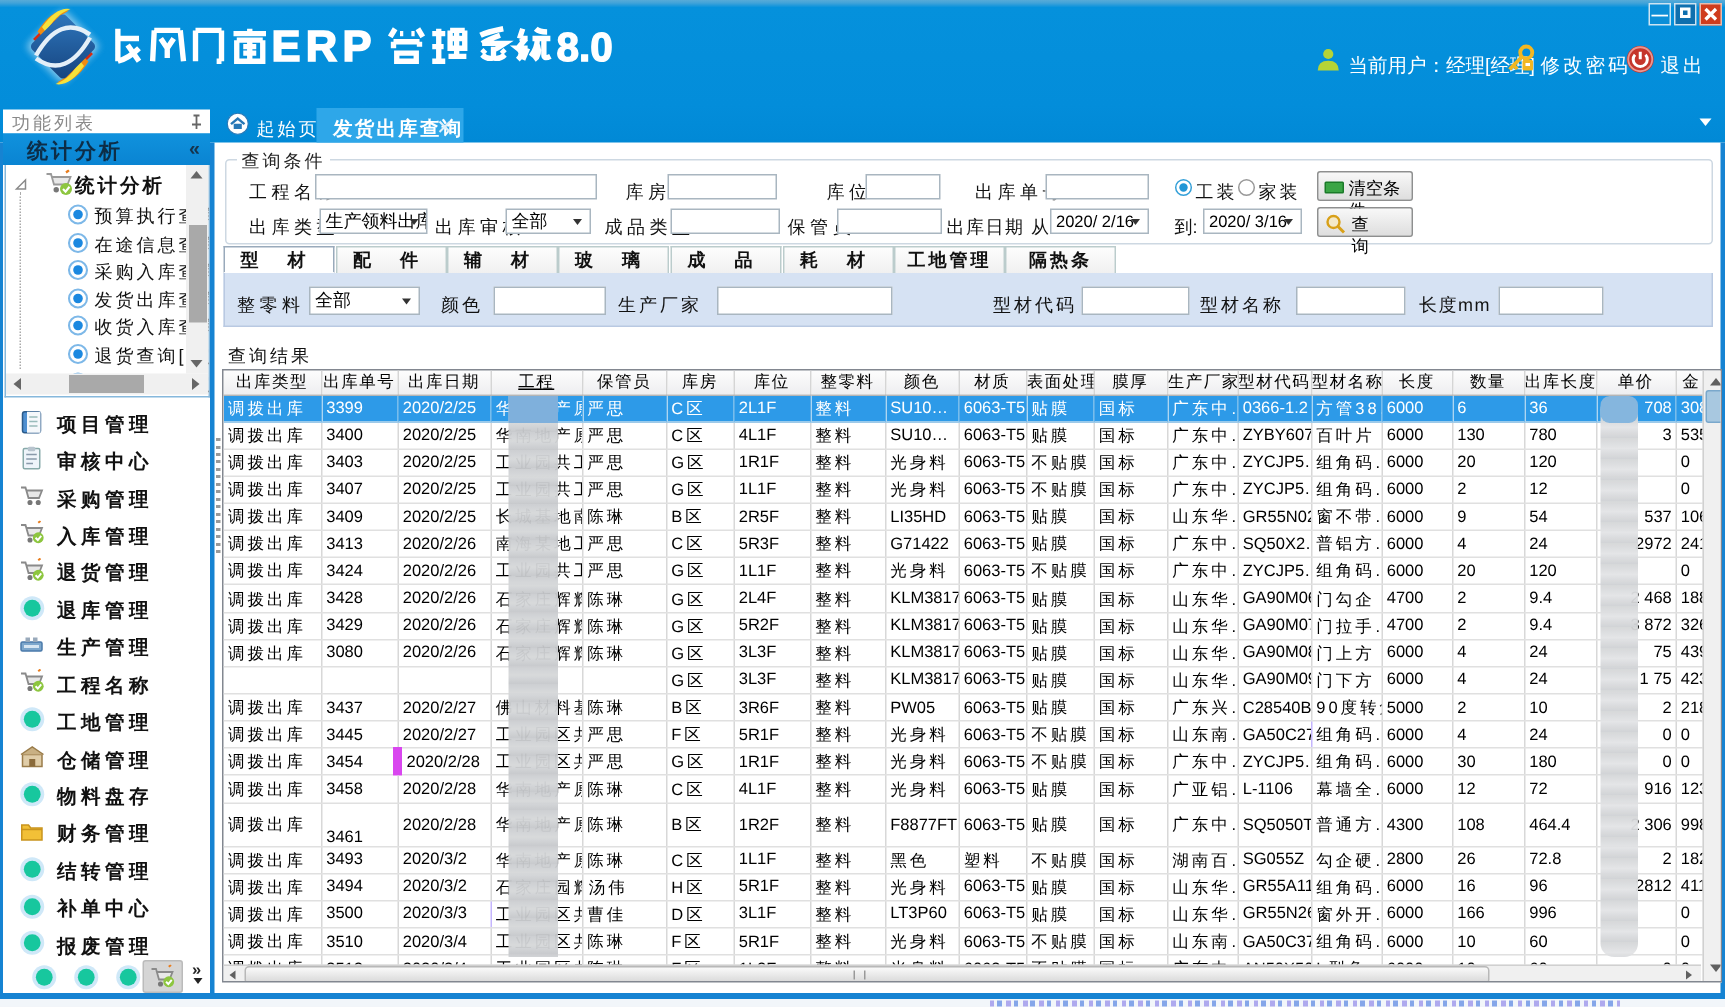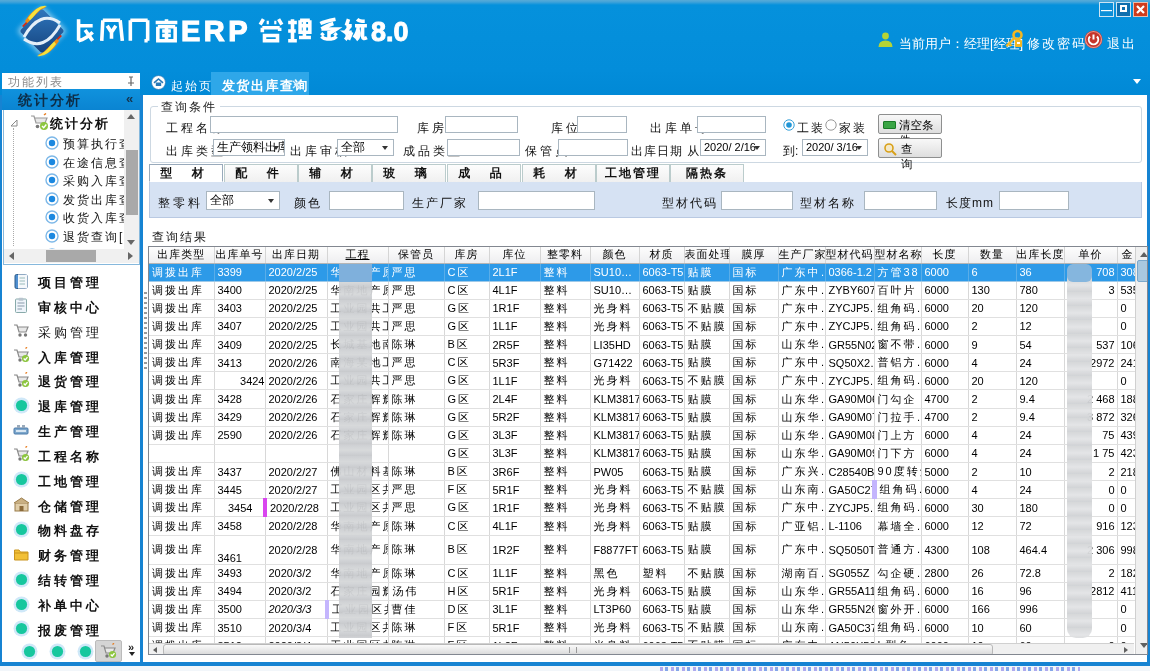--- a/index.html
+++ b/index.html
@@ -197,21 +197,21 @@
       <rect x="2.5" y="2" width="11" height="13.5" rx="1" fill="#eef4fa" stroke="#8aa"></rect>
       <rect x="5.5" y="0.8" width="5" height="3" rx="1" fill="#b8c4ce"></rect>
       <path d="M4.5 6 H11.5 M4.5 9 H11.5 M4.5 12 H9" stroke="#89a" stroke-width="1"></path>
     </svg>
     <span class="abs c" style="left:38px;top:299px;font-size:13px;font-weight:bold;color:#111;">审核中心</span>
     <svg class="abs" style="left:13px;top:322px" width="17" height="17" viewBox="0 0 17 17">
       <path d="M1 3 H4 L6 10 H13 L15 5 H5" fill="#e8e8e8" stroke="#8a8a8a" stroke-width="1.2"></path>
       <circle cx="7" cy="13" r="1.7" fill="#777"></circle>
       <circle cx="12.5" cy="13" r="1.7" fill="#777"></circle>
     </svg>
-    <span class="abs c" style="left:38px;top:324px;font-size:13px;font-weight:normal;color:#111;">采购管理</span>
+    <span class="abs c" style="left:38px;top:324px;font-size:13px;font-weight:bold;color:#111;">采购管理</span>
     <svg class="abs" style="left:13px;top:347px" width="17" height="17" viewBox="0 0 17 17">
       <path d="M1 3 H4 L6 10 H13 L15 5 H5" fill="#e8e8e8" stroke="#8a8a8a" stroke-width="1.2"></path>
       <circle cx="7" cy="13" r="1.7" fill="#777"></circle>
       <circle cx="12.5" cy="13" r="1.7" fill="#777"></circle>
       <circle cx="12.5" cy="11.5" r="3.6" fill="#8dc63f"></circle>
       <path d="M10.7 11.5 L12.2 13 L14.5 10.2" stroke="#fff" stroke-width="1.3" fill="none"></path>
       <path d="M12.5 1.5 L14 0.3" stroke="#e87d1e" stroke-width="1.4"></path>
     </svg>
     <span class="abs c" style="left:38px;top:349px;font-size:13px;font-weight:bold;color:#111;">入库管理</span>
     <svg class="abs" style="left:13px;top:372px" width="17" height="17" viewBox="0 0 17 17">
@@ -544,21 +544,21 @@
             <td style="border-right:1px solid #d8d8d8;border-bottom:1px solid #e0e0e0;padding:0 0 0 3px;overflow:hidden;white-space:nowrap;">SQ50X2…</td>
             <td style="border-right:1px solid #d8d8d8;border-bottom:1px solid #e0e0e0;padding:0 0 0 3px;overflow:hidden;white-space:nowrap;letter-spacing:2px;">普铝方…</td>
             <td style="border-right:1px solid #d8d8d8;border-bottom:1px solid #e0e0e0;padding:0 0 0 3px;overflow:hidden;white-space:nowrap;">6000</td>
             <td style="border-right:1px solid #d8d8d8;border-bottom:1px solid #e0e0e0;padding:0 0 0 3px;overflow:hidden;white-space:nowrap;">4</td>
             <td style="border-right:1px solid #d8d8d8;border-bottom:1px solid #e0e0e0;padding:0 0 0 3px;overflow:hidden;white-space:nowrap;">24</td>
             <td style="border-right:1px solid #d8d8d8;border-bottom:1px solid #e0e0e0;text-align:right;padding:0 2px 0 0;overflow:hidden;white-space:nowrap;">2972</td>
             <td style="border-right:1px solid #d8d8d8;border-bottom:1px solid #e0e0e0;padding:0 0 0 3px;overflow:hidden;white-space:nowrap;">241</td>
           </tr>
           <tr style="height:18.15px;">
             <td style="border-right:1px solid #d8d8d8;border-bottom:1px solid #e0e0e0;padding:0 0 0 3px;overflow:hidden;white-space:nowrap;letter-spacing:2px;">调拨出库</td>
-            <td style="border-right:1px solid #d8d8d8;border-bottom:1px solid #e0e0e0;padding:0 0 0 3px;overflow:hidden;white-space:nowrap;text-align:right;">3424</td>
+            <td style="border-right:1px solid #d8d8d8;border-bottom:1px solid #e0e0e0;padding:0 0 0 3px;overflow:hidden;white-space:nowrap;">3424</td>
             <td style="border-right:1px solid #d8d8d8;border-bottom:1px solid #e0e0e0;padding:0 0 0 3px;overflow:hidden;white-space:nowrap;">2020/2/26</td>
             <td style="border-right:1px solid #d8d8d8;border-bottom:1px solid #e0e0e0;padding:0 0 0 3px;overflow:hidden;white-space:nowrap;letter-spacing:2px;">工业园共工程</td>
             <td style="border-right:1px solid #d8d8d8;border-bottom:1px solid #e0e0e0;padding:0 0 0 3px;overflow:hidden;white-space:nowrap;letter-spacing:2px;">严思</td>
             <td style="border-right:1px solid #d8d8d8;border-bottom:1px solid #e0e0e0;padding:0 0 0 3px;overflow:hidden;white-space:nowrap;letter-spacing:2px;">G区</td>
             <td style="border-right:1px solid #d8d8d8;border-bottom:1px solid #e0e0e0;padding:0 0 0 3px;overflow:hidden;white-space:nowrap;">1L1F</td>
             <td style="border-right:1px solid #d8d8d8;border-bottom:1px solid #e0e0e0;padding:0 0 0 3px;overflow:hidden;white-space:nowrap;letter-spacing:2px;">整料</td>
             <td style="border-right:1px solid #d8d8d8;border-bottom:1px solid #e0e0e0;padding:0 0 0 3px;overflow:hidden;white-space:nowrap;letter-spacing:2px;">光身料</td>
             <td style="border-right:1px solid #d8d8d8;border-bottom:1px solid #e0e0e0;padding:0 0 0 3px;overflow:hidden;white-space:nowrap;">6063-T5</td>
             <td style="border-right:1px solid #d8d8d8;border-bottom:1px solid #e0e0e0;padding:0 0 0 3px;overflow:hidden;white-space:nowrap;letter-spacing:2px;">不贴膜</td>
             <td style="border-right:1px solid #d8d8d8;border-bottom:1px solid #e0e0e0;padding:0 0 0 3px;overflow:hidden;white-space:nowrap;letter-spacing:2px;">国标</td>
@@ -610,21 +610,21 @@
             <td style="border-right:1px solid #d8d8d8;border-bottom:1px solid #e0e0e0;padding:0 0 0 3px;overflow:hidden;white-space:nowrap;">GA90M07.</td>
             <td style="border-right:1px solid #d8d8d8;border-bottom:1px solid #e0e0e0;padding:0 0 0 3px;overflow:hidden;white-space:nowrap;letter-spacing:2px;">门拉手…</td>
             <td style="border-right:1px solid #d8d8d8;border-bottom:1px solid #e0e0e0;padding:0 0 0 3px;overflow:hidden;white-space:nowrap;">4700</td>
             <td style="border-right:1px solid #d8d8d8;border-bottom:1px solid #e0e0e0;padding:0 0 0 3px;overflow:hidden;white-space:nowrap;">2</td>
             <td style="border-right:1px solid #d8d8d8;border-bottom:1px solid #e0e0e0;padding:0 0 0 3px;overflow:hidden;white-space:nowrap;">9.4</td>
             <td style="border-right:1px solid #d8d8d8;border-bottom:1px solid #e0e0e0;text-align:right;padding:0 2px 0 0;overflow:hidden;white-space:nowrap;">3 872</td>
             <td style="border-right:1px solid #d8d8d8;border-bottom:1px solid #e0e0e0;padding:0 0 0 3px;overflow:hidden;white-space:nowrap;">326</td>
           </tr>
           <tr style="height:18.15px;">
             <td style="border-right:1px solid #d8d8d8;border-bottom:1px solid #e0e0e0;padding:0 0 0 3px;overflow:hidden;white-space:nowrap;letter-spacing:2px;">调拨出库</td>
-            <td style="border-right:1px solid #d8d8d8;border-bottom:1px solid #e0e0e0;padding:0 0 0 3px;overflow:hidden;white-space:nowrap;">2590</td>
+            <td style="border-right:1px solid #d8d8d8;border-bottom:1px solid #e0e0e0;padding:0 0 0 3px;overflow:hidden;white-space:nowrap;">3080</td>
             <td style="border-right:1px solid #d8d8d8;border-bottom:1px solid #e0e0e0;padding:0 0 0 3px;overflow:hidden;white-space:nowrap;">2020/2/26</td>
             <td style="border-right:1px solid #d8d8d8;border-bottom:1px solid #e0e0e0;padding:0 0 0 3px;overflow:hidden;white-space:nowrap;letter-spacing:2px;">石家庄辉辉城</td>
             <td style="border-right:1px solid #d8d8d8;border-bottom:1px solid #e0e0e0;padding:0 0 0 3px;overflow:hidden;white-space:nowrap;letter-spacing:2px;">陈琳</td>
             <td style="border-right:1px solid #d8d8d8;border-bottom:1px solid #e0e0e0;padding:0 0 0 3px;overflow:hidden;white-space:nowrap;letter-spacing:2px;">G区</td>
             <td style="border-right:1px solid #d8d8d8;border-bottom:1px solid #e0e0e0;padding:0 0 0 3px;overflow:hidden;white-space:nowrap;">3L3F</td>
             <td style="border-right:1px solid #d8d8d8;border-bottom:1px solid #e0e0e0;padding:0 0 0 3px;overflow:hidden;white-space:nowrap;letter-spacing:2px;">整料</td>
             <td style="border-right:1px solid #d8d8d8;border-bottom:1px solid #e0e0e0;padding:0 0 0 3px;overflow:hidden;white-space:nowrap;">KLM3817</td>
             <td style="border-right:1px solid #d8d8d8;border-bottom:1px solid #e0e0e0;padding:0 0 0 3px;overflow:hidden;white-space:nowrap;">6063-T5</td>
             <td style="border-right:1px solid #d8d8d8;border-bottom:1px solid #e0e0e0;padding:0 0 0 3px;overflow:hidden;white-space:nowrap;letter-spacing:2px;">贴膜</td>
             <td style="border-right:1px solid #d8d8d8;border-bottom:1px solid #e0e0e0;padding:0 0 0 3px;overflow:hidden;white-space:nowrap;letter-spacing:2px;">国标</td>
@@ -688,31 +688,31 @@
             <td style="border-right:1px solid #d8d8d8;border-bottom:1px solid #e0e0e0;padding:0 0 0 3px;overflow:hidden;white-space:nowrap;letter-spacing:2px;">工业园区共工程</td>
             <td style="border-right:1px solid #d8d8d8;border-bottom:1px solid #e0e0e0;padding:0 0 0 3px;overflow:hidden;white-space:nowrap;letter-spacing:2px;">严思</td>
             <td style="border-right:1px solid #d8d8d8;border-bottom:1px solid #e0e0e0;padding:0 0 0 3px;overflow:hidden;white-space:nowrap;letter-spacing:2px;">F区</td>
             <td style="border-right:1px solid #d8d8d8;border-bottom:1px solid #e0e0e0;padding:0 0 0 3px;overflow:hidden;white-space:nowrap;">5R1F</td>
             <td style="border-right:1px solid #d8d8d8;border-bottom:1px solid #e0e0e0;padding:0 0 0 3px;overflow:hidden;white-space:nowrap;letter-spacing:2px;">整料</td>
             <td style="border-right:1px solid #d8d8d8;border-bottom:1px solid #e0e0e0;padding:0 0 0 3px;overflow:hidden;white-space:nowrap;letter-spacing:2px;">光身料</td>
             <td style="border-right:1px solid #d8d8d8;border-bottom:1px solid #e0e0e0;padding:0 0 0 3px;overflow:hidden;white-space:nowrap;">6063-T5</td>
             <td style="border-right:1px solid #d8d8d8;border-bottom:1px solid #e0e0e0;padding:0 0 0 3px;overflow:hidden;white-space:nowrap;letter-spacing:2px;">不贴膜</td>
             <td style="border-right:1px solid #d8d8d8;border-bottom:1px solid #e0e0e0;padding:0 0 0 3px;overflow:hidden;white-space:nowrap;letter-spacing:2px;">国标</td>
             <td style="border-right:1px solid #d8d8d8;border-bottom:1px solid #e0e0e0;padding:0 0 0 3px;overflow:hidden;white-space:nowrap;letter-spacing:2px;">山东南…</td>
-            <td style="border-right:5px solid #c4b5fd;border-bottom:1px solid #e0e0e0;padding:0 0 0 3px;overflow:hidden;white-space:nowrap;">GA50C27</td>
+            <td style="border-right:1px solid #c4b5fd;border-bottom:1px solid #e0e0e0;padding:0 0 0 3px;overflow:hidden;white-space:nowrap;">GA50C27</td>
             <td style="border-right:1px solid #d8d8d8;border-bottom:1px solid #e0e0e0;padding:0 0 0 3px;overflow:hidden;white-space:nowrap;letter-spacing:2px;">组角码…</td>
             <td style="border-right:1px solid #d8d8d8;border-bottom:1px solid #e0e0e0;padding:0 0 0 3px;overflow:hidden;white-space:nowrap;">6000</td>
             <td style="border-right:1px solid #d8d8d8;border-bottom:1px solid #e0e0e0;padding:0 0 0 3px;overflow:hidden;white-space:nowrap;">4</td>
             <td style="border-right:1px solid #d8d8d8;border-bottom:1px solid #e0e0e0;padding:0 0 0 3px;overflow:hidden;white-space:nowrap;">24</td>
             <td style="border-right:1px solid #d8d8d8;border-bottom:1px solid #e0e0e0;text-align:right;padding:0 2px 0 0;overflow:hidden;white-space:nowrap;">0</td>
             <td style="border-right:1px solid #d8d8d8;border-bottom:1px solid #e0e0e0;padding:0 0 0 3px;overflow:hidden;white-space:nowrap;">0</td>
           </tr>
           <tr style="height:18.15px;">
             <td style="border-right:1px solid #d8d8d8;border-bottom:1px solid #e0e0e0;padding:0 0 0 3px;overflow:hidden;white-space:nowrap;letter-spacing:2px;">调拨出库</td>
-            <td style="border-right:4px solid #d946ef;border-bottom:1px solid #e0e0e0;padding:0 0 0 3px;overflow:hidden;white-space:nowrap;text-align:center;">3454</td>
+            <td style="border-right:6px solid #d946ef;border-bottom:1px solid #e0e0e0;padding:0 0 0 3px;overflow:hidden;white-space:nowrap;">3454</td>
             <td style="border-right:1px solid #d8d8d8;border-bottom:1px solid #e0e0e0;padding:0 0 0 3px;overflow:hidden;white-space:nowrap;">2020/2/28</td>
             <td style="border-right:1px solid #d8d8d8;border-bottom:1px solid #e0e0e0;padding:0 0 0 3px;overflow:hidden;white-space:nowrap;letter-spacing:2px;">工业园区共工程</td>
             <td style="border-right:1px solid #d8d8d8;border-bottom:1px solid #e0e0e0;padding:0 0 0 3px;overflow:hidden;white-space:nowrap;letter-spacing:2px;">严思</td>
             <td style="border-right:1px solid #d8d8d8;border-bottom:1px solid #e0e0e0;padding:0 0 0 3px;overflow:hidden;white-space:nowrap;letter-spacing:2px;">G区</td>
             <td style="border-right:1px solid #d8d8d8;border-bottom:1px solid #e0e0e0;padding:0 0 0 3px;overflow:hidden;white-space:nowrap;">1R1F</td>
             <td style="border-right:1px solid #d8d8d8;border-bottom:1px solid #e0e0e0;padding:0 0 0 3px;overflow:hidden;white-space:nowrap;letter-spacing:2px;">整料</td>
             <td style="border-right:1px solid #d8d8d8;border-bottom:1px solid #e0e0e0;padding:0 0 0 3px;overflow:hidden;white-space:nowrap;letter-spacing:2px;">光身料</td>
             <td style="border-right:1px solid #d8d8d8;border-bottom:1px solid #e0e0e0;padding:0 0 0 3px;overflow:hidden;white-space:nowrap;">6063-T5</td>
             <td style="border-right:1px solid #d8d8d8;border-bottom:1px solid #e0e0e0;padding:0 0 0 3px;overflow:hidden;white-space:nowrap;letter-spacing:2px;">不贴膜</td>
             <td style="border-right:1px solid #d8d8d8;border-bottom:1px solid #e0e0e0;padding:0 0 0 3px;overflow:hidden;white-space:nowrap;letter-spacing:2px;">国标</td>
@@ -809,21 +809,21 @@
             <td style="border-right:1px solid #d8d8d8;border-bottom:1px solid #e0e0e0;padding:0 0 0 3px;overflow:hidden;white-space:nowrap;letter-spacing:2px;">组角码…</td>
             <td style="border-right:1px solid #d8d8d8;border-bottom:1px solid #e0e0e0;padding:0 0 0 3px;overflow:hidden;white-space:nowrap;">6000</td>
             <td style="border-right:1px solid #d8d8d8;border-bottom:1px solid #e0e0e0;padding:0 0 0 3px;overflow:hidden;white-space:nowrap;">16</td>
             <td style="border-right:1px solid #d8d8d8;border-bottom:1px solid #e0e0e0;padding:0 0 0 3px;overflow:hidden;white-space:nowrap;">96</td>
             <td style="border-right:1px solid #d8d8d8;border-bottom:1px solid #e0e0e0;text-align:right;padding:0 2px 0 0;overflow:hidden;white-space:nowrap;">2812</td>
             <td style="border-right:1px solid #d8d8d8;border-bottom:1px solid #e0e0e0;padding:0 0 0 3px;overflow:hidden;white-space:nowrap;">411</td>
           </tr>
           <tr style="height:18.15px;">
             <td style="border-right:1px solid #d8d8d8;border-bottom:1px solid #e0e0e0;padding:0 0 0 3px;overflow:hidden;white-space:nowrap;letter-spacing:2px;">调拨出库</td>
             <td style="border-right:1px solid #d8d8d8;border-bottom:1px solid #e0e0e0;padding:0 0 0 3px;overflow:hidden;white-space:nowrap;">3500</td>
-            <td style="border-right:4px solid #c4b5fd;border-bottom:1px solid #e0e0e0;padding:0 0 0 3px;overflow:hidden;white-space:nowrap;font-style:italic;">2020/3/3</td>
+            <td style="border-right:1px solid #c4b5fd;border-bottom:1px solid #e0e0e0;padding:0 0 0 3px;overflow:hidden;white-space:nowrap;">2020/3/3</td>
             <td style="border-right:1px solid #d8d8d8;border-bottom:1px solid #e0e0e0;padding:0 0 0 3px;overflow:hidden;white-space:nowrap;letter-spacing:2px;">工业园区共工程</td>
             <td style="border-right:1px solid #d8d8d8;border-bottom:1px solid #e0e0e0;padding:0 0 0 3px;overflow:hidden;white-space:nowrap;letter-spacing:2px;">曹佳</td>
             <td style="border-right:1px solid #d8d8d8;border-bottom:1px solid #e0e0e0;padding:0 0 0 3px;overflow:hidden;white-space:nowrap;letter-spacing:2px;">D区</td>
             <td style="border-right:1px solid #d8d8d8;border-bottom:1px solid #e0e0e0;padding:0 0 0 3px;overflow:hidden;white-space:nowrap;">3L1F</td>
             <td style="border-right:1px solid #d8d8d8;border-bottom:1px solid #e0e0e0;padding:0 0 0 3px;overflow:hidden;white-space:nowrap;letter-spacing:2px;">整料</td>
             <td style="border-right:1px solid #d8d8d8;border-bottom:1px solid #e0e0e0;padding:0 0 0 3px;overflow:hidden;white-space:nowrap;">LT3P60</td>
             <td style="border-right:1px solid #d8d8d8;border-bottom:1px solid #e0e0e0;padding:0 0 0 3px;overflow:hidden;white-space:nowrap;">6063-T5</td>
             <td style="border-right:1px solid #d8d8d8;border-bottom:1px solid #e0e0e0;padding:0 0 0 3px;overflow:hidden;white-space:nowrap;letter-spacing:2px;">贴膜</td>
             <td style="border-right:1px solid #d8d8d8;border-bottom:1px solid #e0e0e0;padding:0 0 0 3px;overflow:hidden;white-space:nowrap;letter-spacing:2px;">国标</td>
             <td style="border-right:1px solid #d8d8d8;border-bottom:1px solid #e0e0e0;padding:0 0 0 3px;overflow:hidden;white-space:nowrap;letter-spacing:2px;">山东华…</td>

